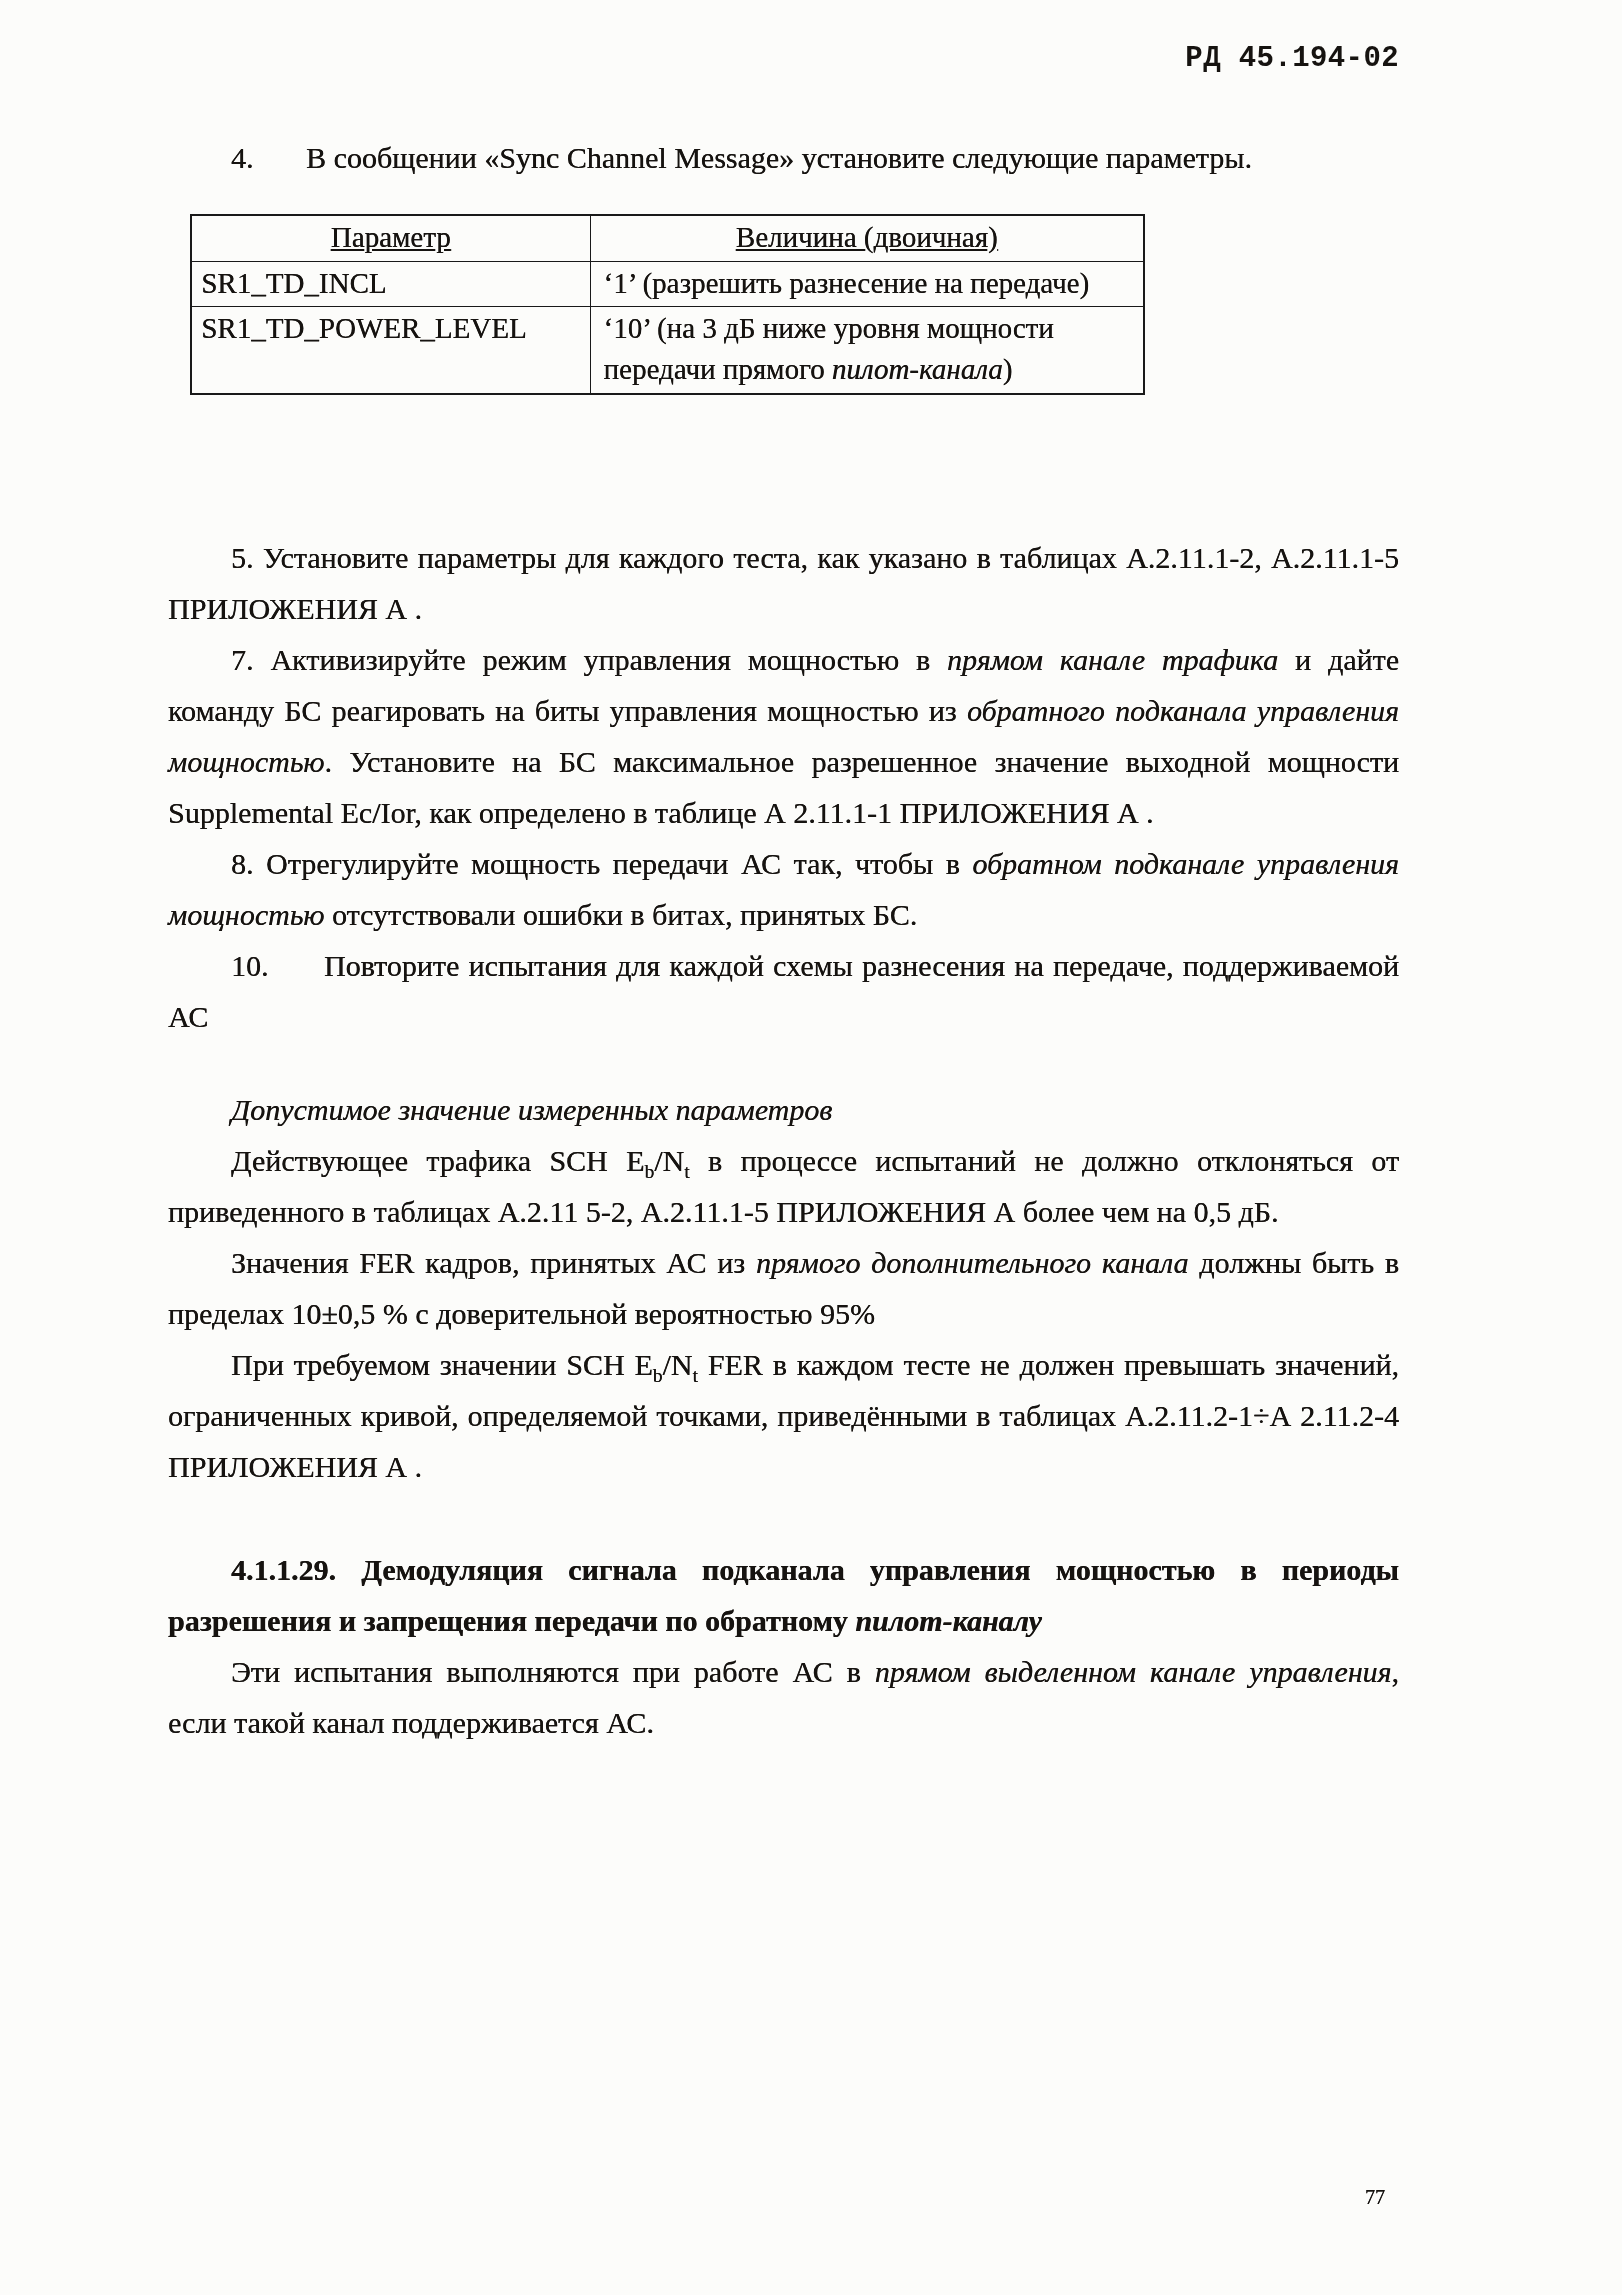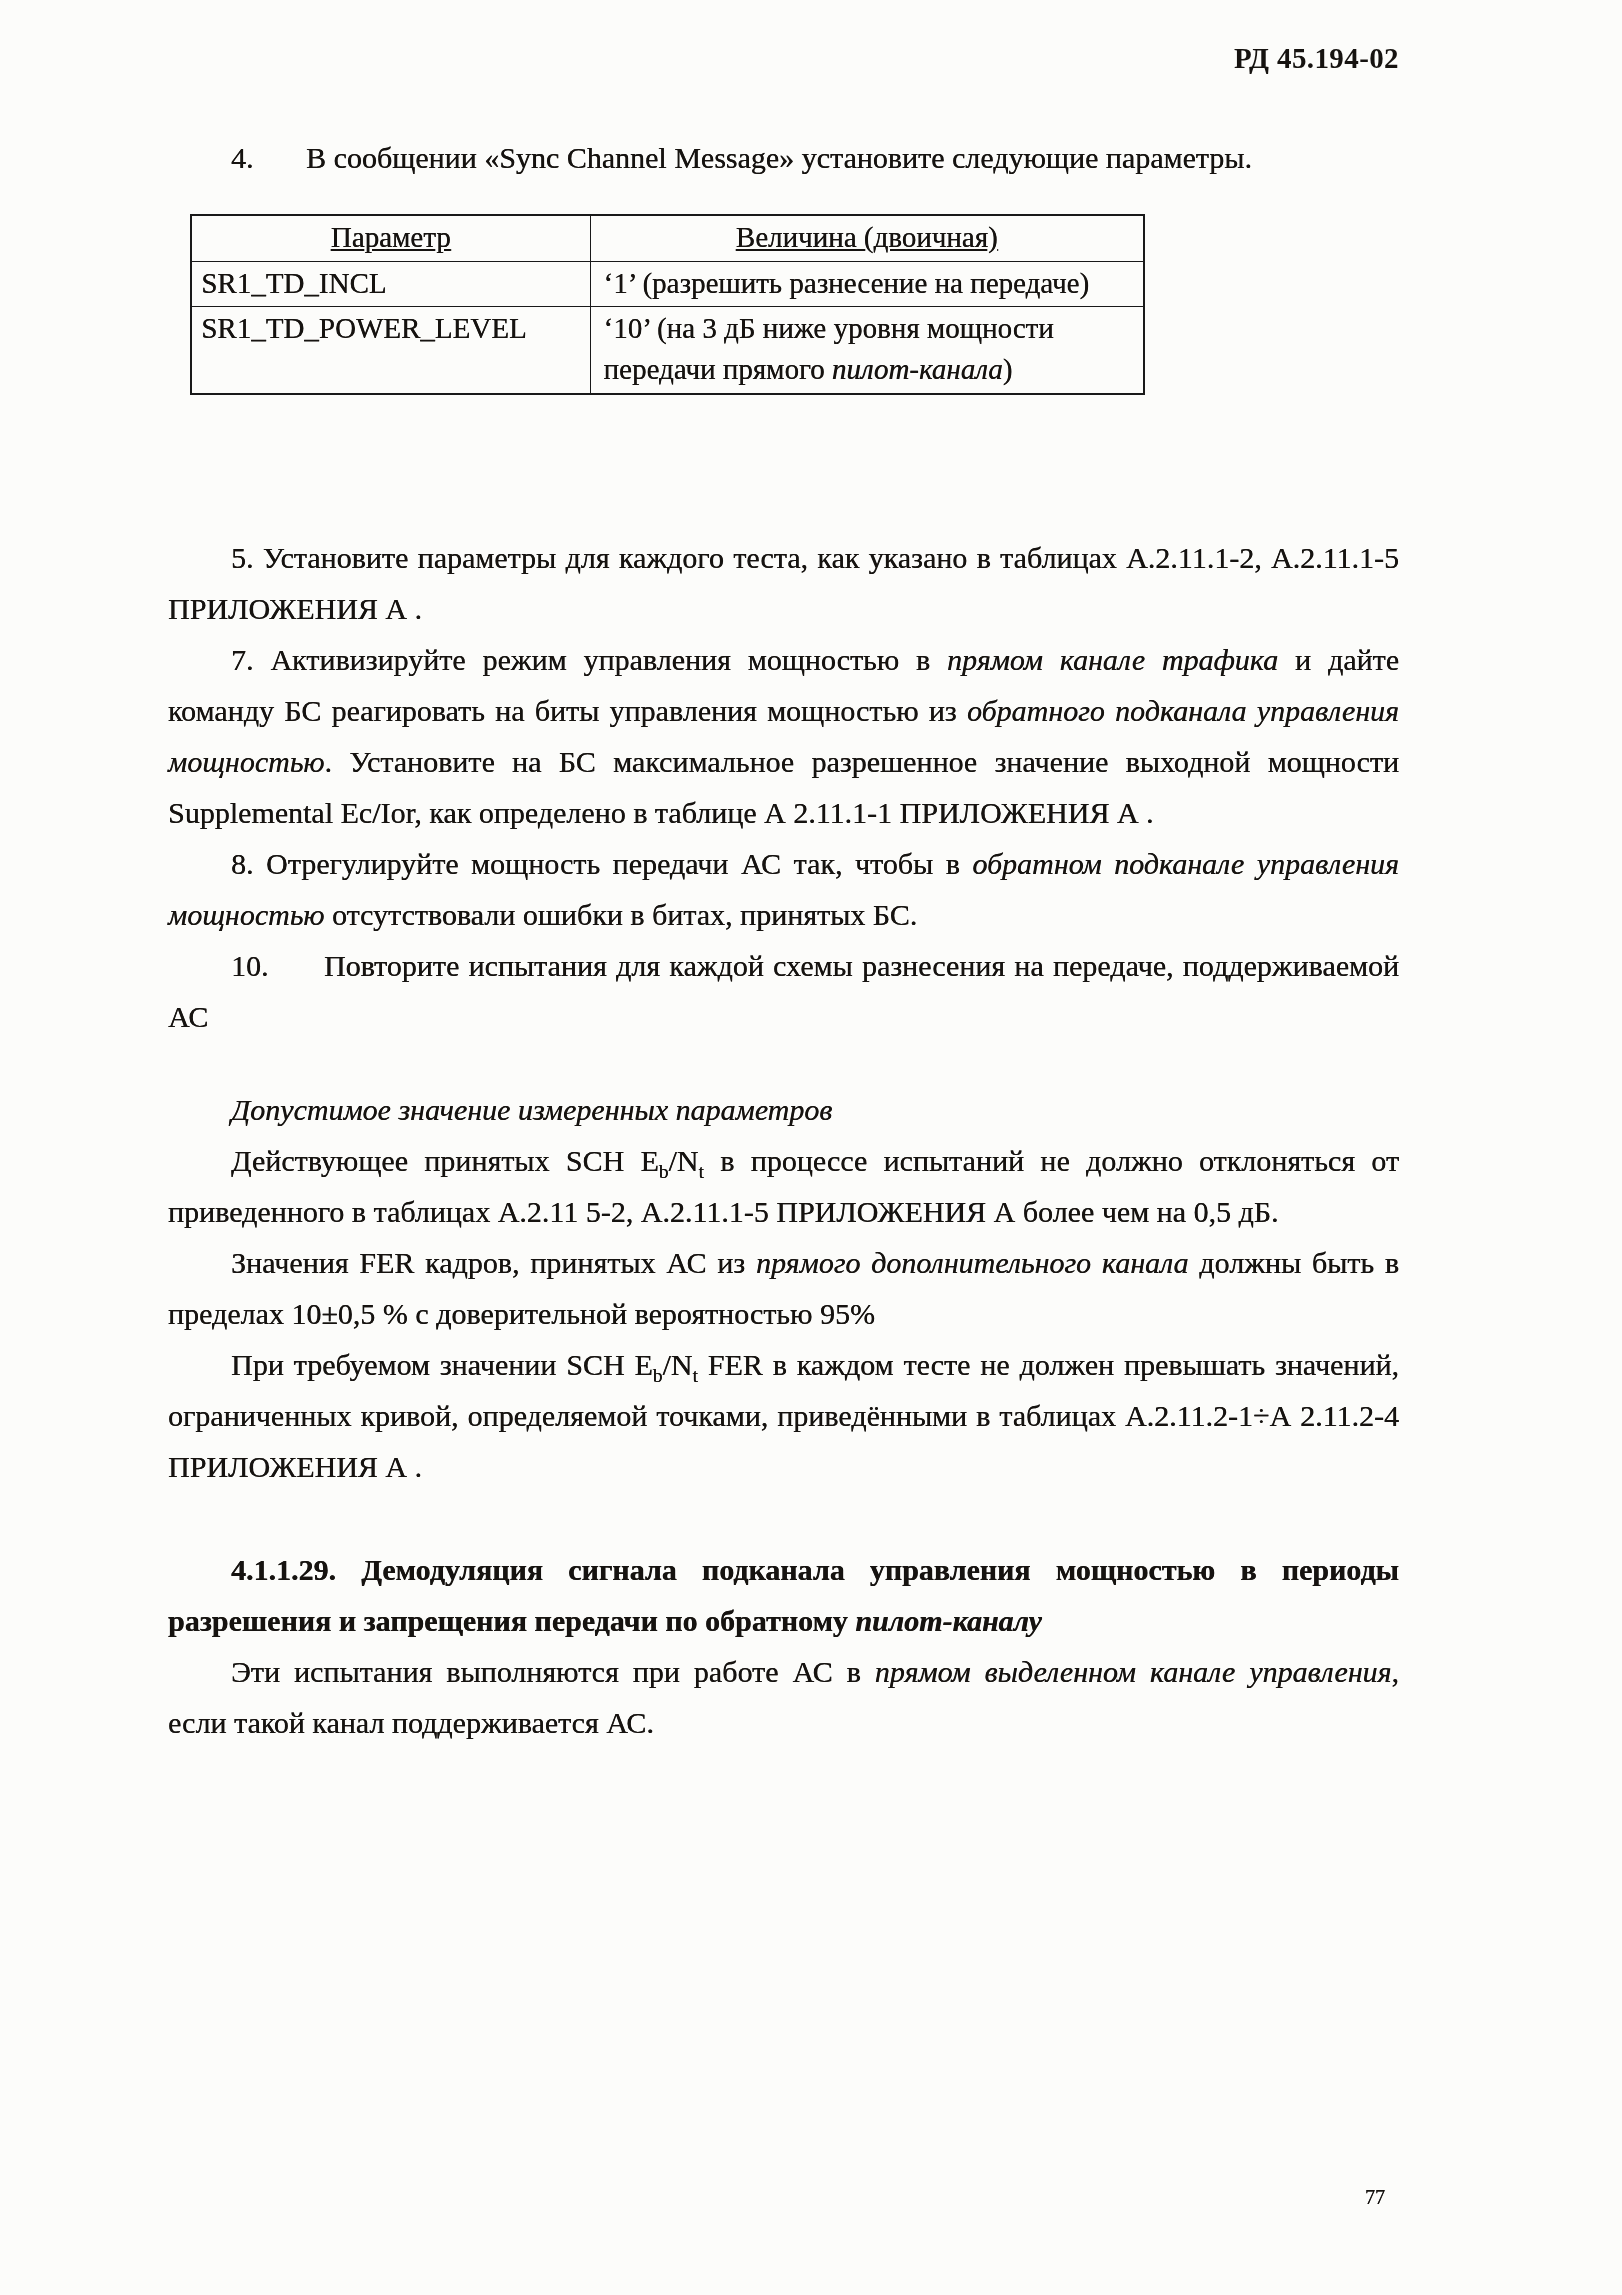--- a/index.html
+++ b/index.html
@@ -16,20 +16,21 @@
     position: absolute;
     inset: 0;
     padding: 42px 224px 0 168px;
     box-sizing: border-box;
   }
   .doc-code {
     text-align: right;
     font-weight: bold;
     font-size: 29px;
     letter-spacing: 0.4px;
+    font-family: Liberation Mono, monospace;
   }
   .body-text {
     font-size: 30px;
     line-height: 51px;
     text-shadow: 0.3px 0 0 currentColor; 
   }
   p {
     margin: 0;
     text-align: justify;
     text-indent: 63px;
@@ -103,21 +104,21 @@
         </tr>
       </tbody>
     </table>
 
     <p class="p-after-table"><span>5. Установите параметры для каждого теста, как указано в таблицах А.2.11.1-2, А.2.11.1-5 ПРИЛОЖЕНИЯ А .</span></p>
     <p><span>7. Активизируйте режим управления мощностью в </span><span class="it">прямом канале трафика</span><span> и дайте команду БС реагировать на биты управления мощностью из </span><span class="it">обратного подканала управления мощностью</span><span>. Установите на БС максимальное разрешенное значение выходной мощности Supplemental Ec/Ior, как определено в таблице А 2.11.1-1 ПРИЛОЖЕНИЯ А .</span></p>
     <p><span>8. Отрегулируйте мощность передачи АС так, чтобы в </span><span class="it">обратном подканале управления мощностью</span><span> отсутствовали ошибки в битах, принятых БС.</span></p>
     <p><span>10.&nbsp;&nbsp;&nbsp;&nbsp;&nbsp;&nbsp;Повторите испытания для каждой схемы разнесения на передаче, поддерживаемой АС</span></p>
 
     <p class="it-heading"><span class="it">Допустимое значение измеренных параметров</span></p>
-    <p><span>Действующее принятых SCH E</span><sub>b</sub><span>/N</span><sub>t</sub><span> в процессе испытаний не должно отклоняться от приведенного в таблицах А.2.11 5-2, А.2.11.1-5 ПРИЛОЖЕНИЯ А  более чем на 0,5 дБ.</span></p>
+    <p><span>Действующее трафика SCH E</span><sub>b</sub><span>/N</span><sub>t</sub><span> в процессе испытаний не должно отклоняться от приведенного в таблицах А.2.11 5-2, А.2.11.1-5 ПРИЛОЖЕНИЯ А  более чем на 0,5 дБ.</span></p>
     <p><span>Значения FER кадров, принятых АС из </span><span class="it">прямого дополнительного канала</span><span> должны быть в пределах 10±0,5 % с доверительной вероятностью 95%</span></p>
     <p><span>При требуемом значении SCH E</span><sub>b</sub><span>/N</span><sub>t</sub><span> FER в каждом тесте не должен превышать значений, ограниченных кривой, определяемой точками, приведёнными в таблицах А.2.11.2-1÷А 2.11.2-4 ПРИЛОЖЕНИЯ А .</span></p>
 
     <p class="bold-heading"><span>4.1.1.29. Демодуляция сигнала подканала управления мощностью в периоды разрешения и запрещения передачи по обратному </span><span class="it">пилот-каналу</span></p>
     <p><span>Эти испытания выполняются при работе АС в </span><span class="it">прямом выделенном канале управления</span><span>, если такой канал поддерживается АС.</span></p>
 
   </div>
 
   <div class="page-num">77</div>
 

